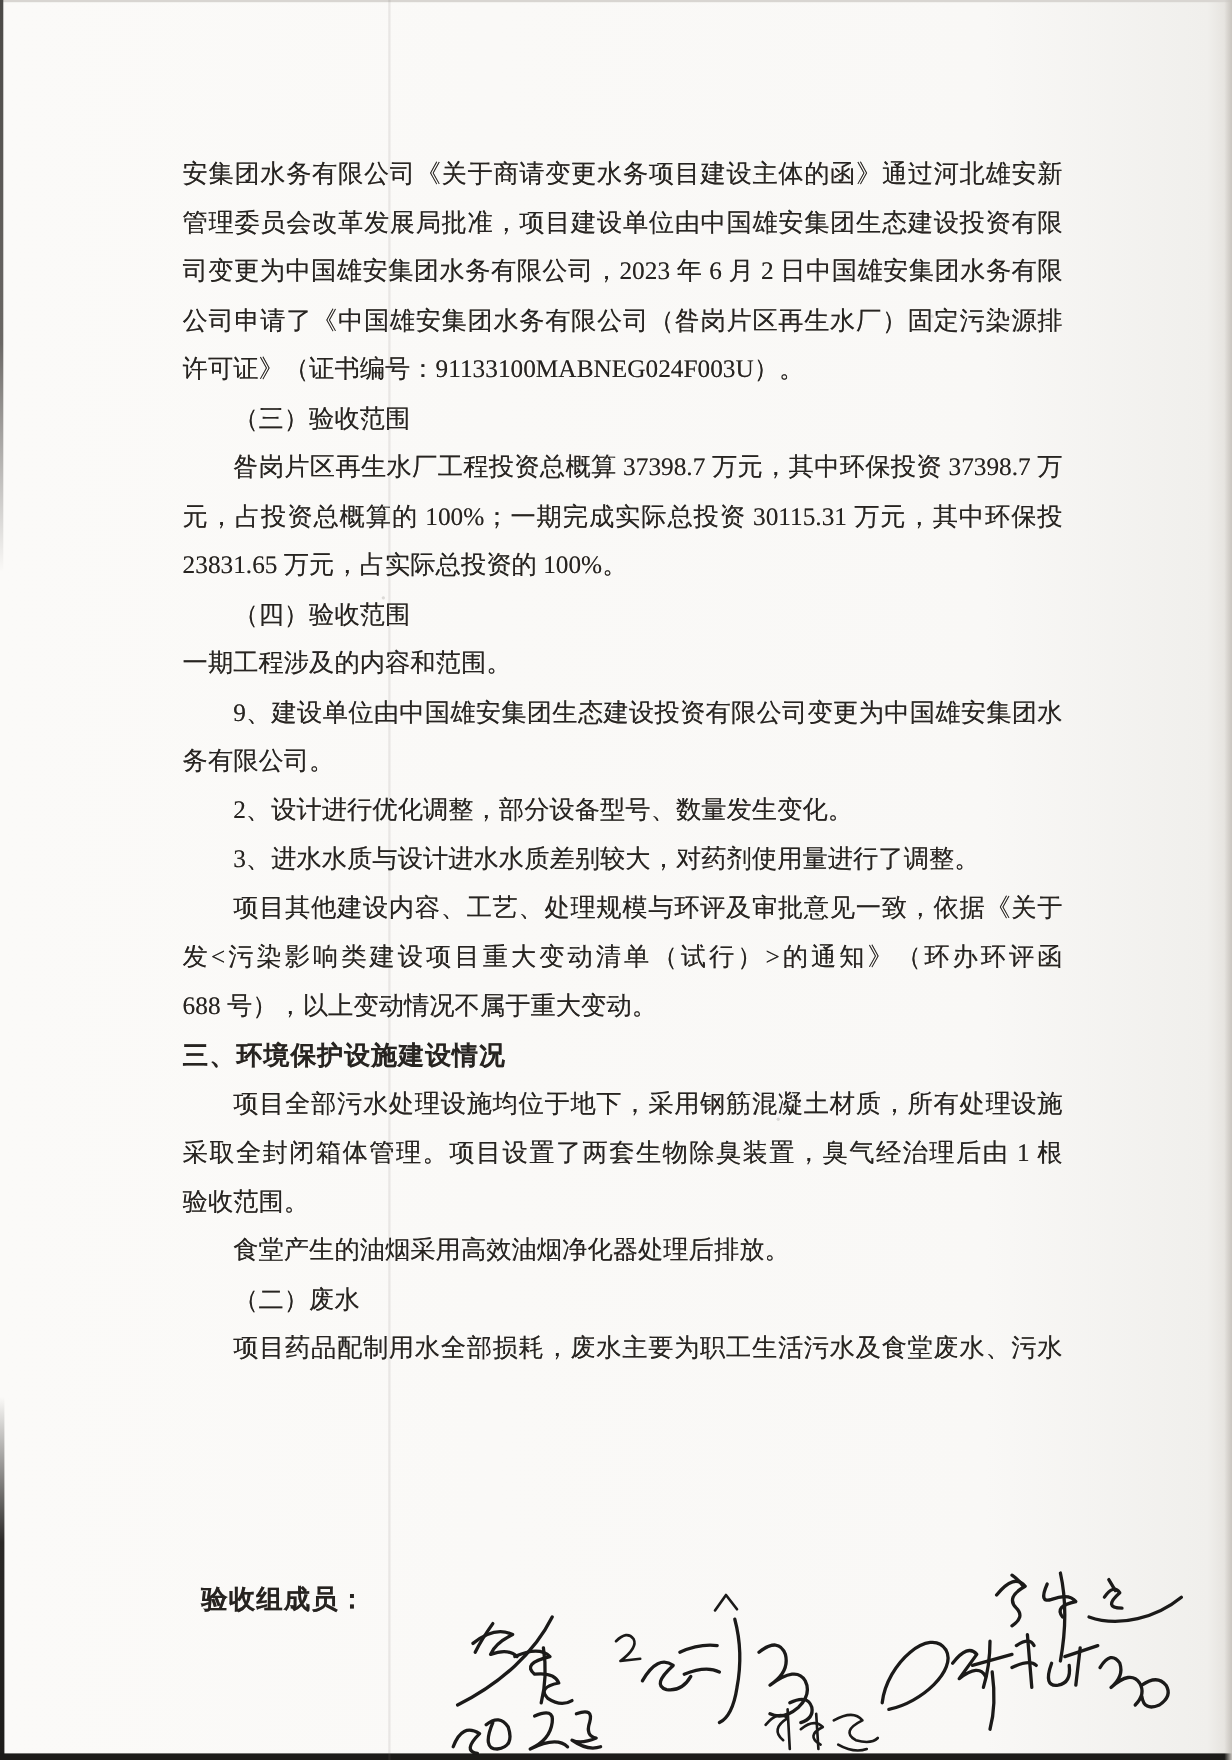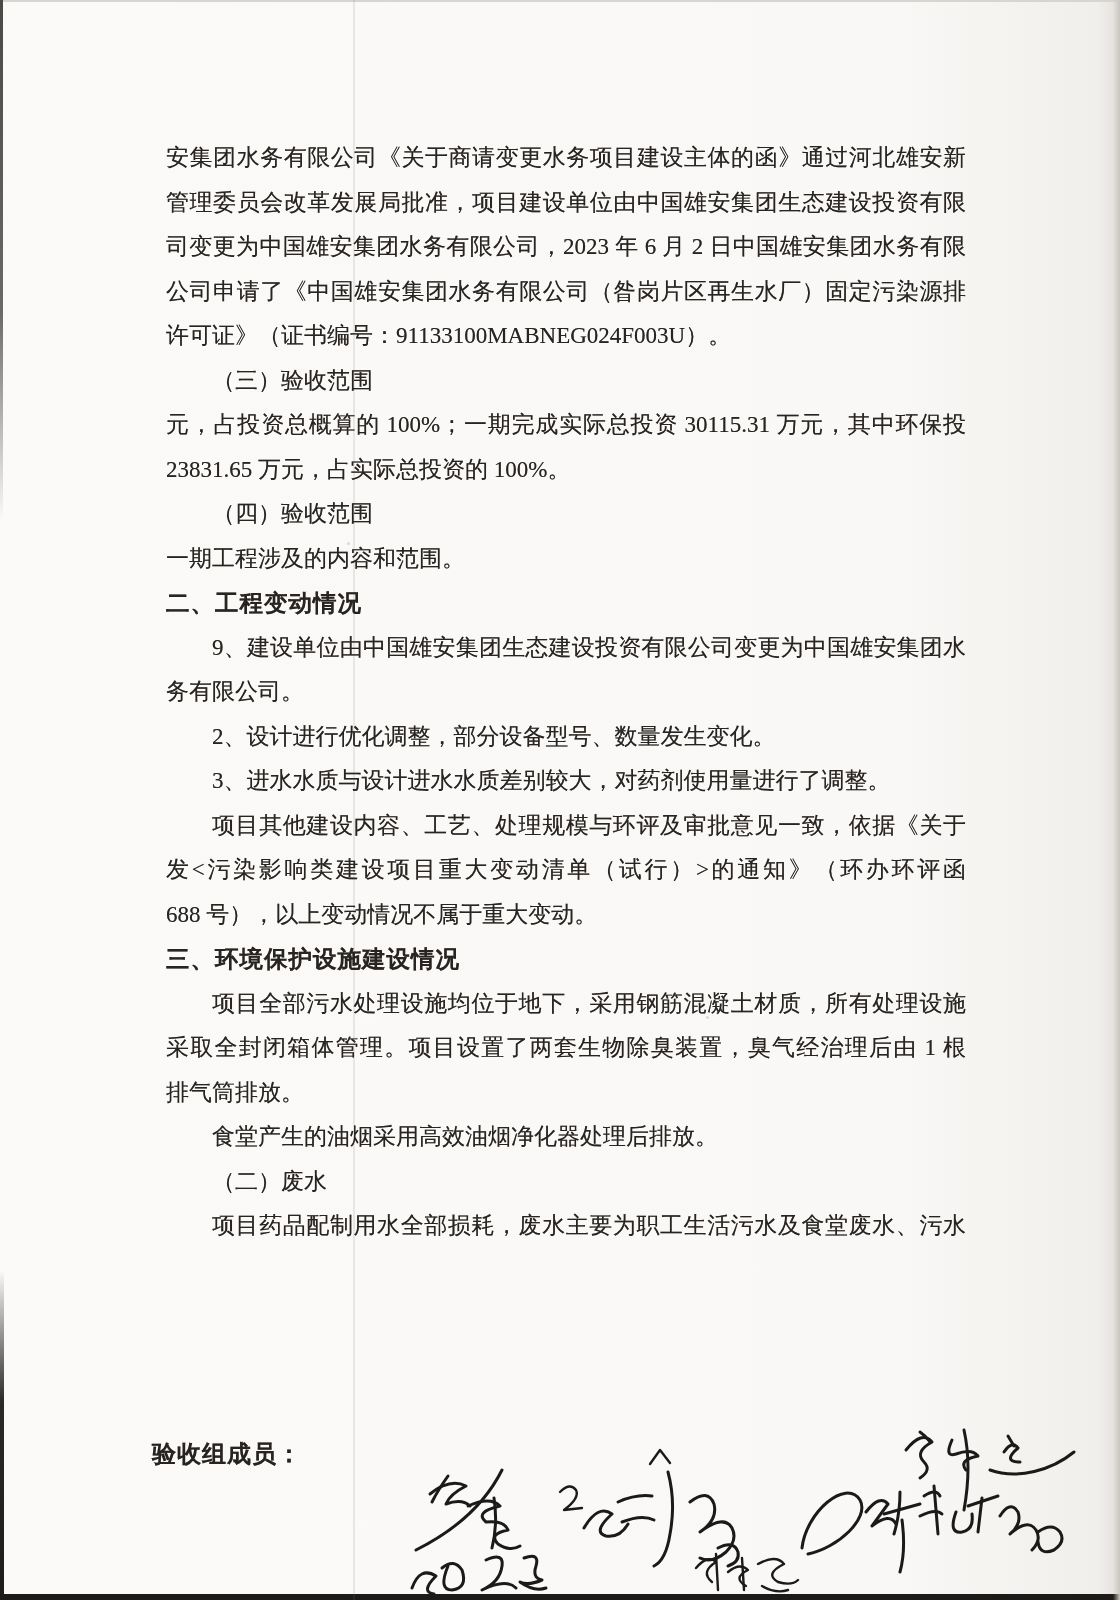--- a/index.html
+++ b/index.html
@@ -35,21 +35,21 @@
     text-align:justify;text-align-last:justify;
     white-space:normal;overflow:hidden;
   }
   .line.noj{text-align:right;text-align-last:left;}
   .line.indent{text-indent:2em;}
   .line.bold{
     font-family:"Liberation Sans","DejaVu Sans",sans-serif;
     font-weight:700;font-size:23.5px;letter-spacing:1px;
   }
   .footer-label{
-    position:absolute;left:152px;top:1438px;
+    position:absolute;left:183px;top:1438px;
     font-family:"Liberation Sans","DejaVu Sans",sans-serif;
     font-weight:700;font-size:24px;color:#262320;letter-spacing:1px;
     text-shadow:0 0 0.5px rgba(45,40,35,0.55);
   }
   .signatures{position:absolute;left:0;top:0;width:1120px;height:1600px;}
   .signatures path{fill:none;stroke:#1b1a19;stroke-width:3;stroke-linecap:round;stroke-linejoin:round;}
   .signatures .thin path{stroke-width:2.4;}
 </style>
 </head>
 <body>
@@ -65,36 +65,36 @@
   <div class="speck" style="left:846px;top:286px;"></div>
   <div class="speck" style="left:706px;top:1016px;"></div>
 
   <div class="text-block" id="text-block">
       <div class="line">安集团水务有限公司《关于商请变更水务项目建设主体的函》通过河北雄安新区</div>
       <div class="line">管理委员会改革发展局批准，项目建设单位由中国雄安集团生态建设投资有限公</div>
       <div class="line">司变更为中国雄安集团水务有限公司，2023 年 6 月 2 日中国雄安集团水务有限</div>
       <div class="line">公司申请了《中国雄安集团水务有限公司（昝岗片区再生水厂）固定污染源排污</div>
       <div class="line noj">许可证》（证书编号：91133100MABNEG024F003U）。</div>
       <div class="line noj indent">（三）验收范围</div>
+      <div class="line indent">昝岗片区再生水厂工程投资总概算 37398.7 万元，其中环保投资 37398.7 万</div>
       <div class="line">元，占投资总概算的 100%；一期完成实际总投资 30115.31 万元，其中环保投资</div>
       <div class="line noj">23831.65 万元，占实际总投资的 100%。</div>
       <div class="line noj indent">（四）验收范围</div>
       <div class="line noj">一期工程涉及的内容和范围。</div>
-      <div class="line noj bold">二、工程变动情况</div>
       <div class="line indent">9、建设单位由中国雄安集团生态建设投资有限公司变更为中国雄安集团水</div>
       <div class="line noj">务有限公司。</div>
       <div class="line noj indent">2、设计进行优化调整，部分设备型号、数量发生变化。</div>
       <div class="line noj indent">3、进水水质与设计进水水质差别较大，对药剂使用量进行了调整。</div>
       <div class="line indent">项目其他建设内容、工艺、处理规模与环评及审批意见一致，依据《关于印</div>
       <div class="line">发&lt;污染影响类建设项目重大变动清单（试行）&gt;的通知》（环办环评函（2020）</div>
       <div class="line noj">688 号），以上变动情况不属于重大变动。</div>
       <div class="line noj bold">三、环境保护设施建设情况</div>
       <div class="line indent">项目全部污水处理设施均位于地下，采用钢筋混凝土材质，所有处理设施均</div>
       <div class="line">采取全封闭箱体管理。项目设置了两套生物除臭装置，臭气经治理后由 1 根 15m</div>
-      <div class="line noj">排气筒排放。</div>
+      <div class="line noj">验收范围。</div>
       <div class="line noj indent">食堂产生的油烟采用高效油烟净化器处理后排放。</div>
       <div class="line noj indent">（二）废水</div>
       <div class="line indent">项目药品配制用水全部损耗，废水主要为职工生活污水及食堂废水、污水处</div>
     </div>
 
   <div class="footer-label">验收组成员：</div>
 
   <svg class="signatures" viewBox="0 0 1120 1600">
 
     <g>

